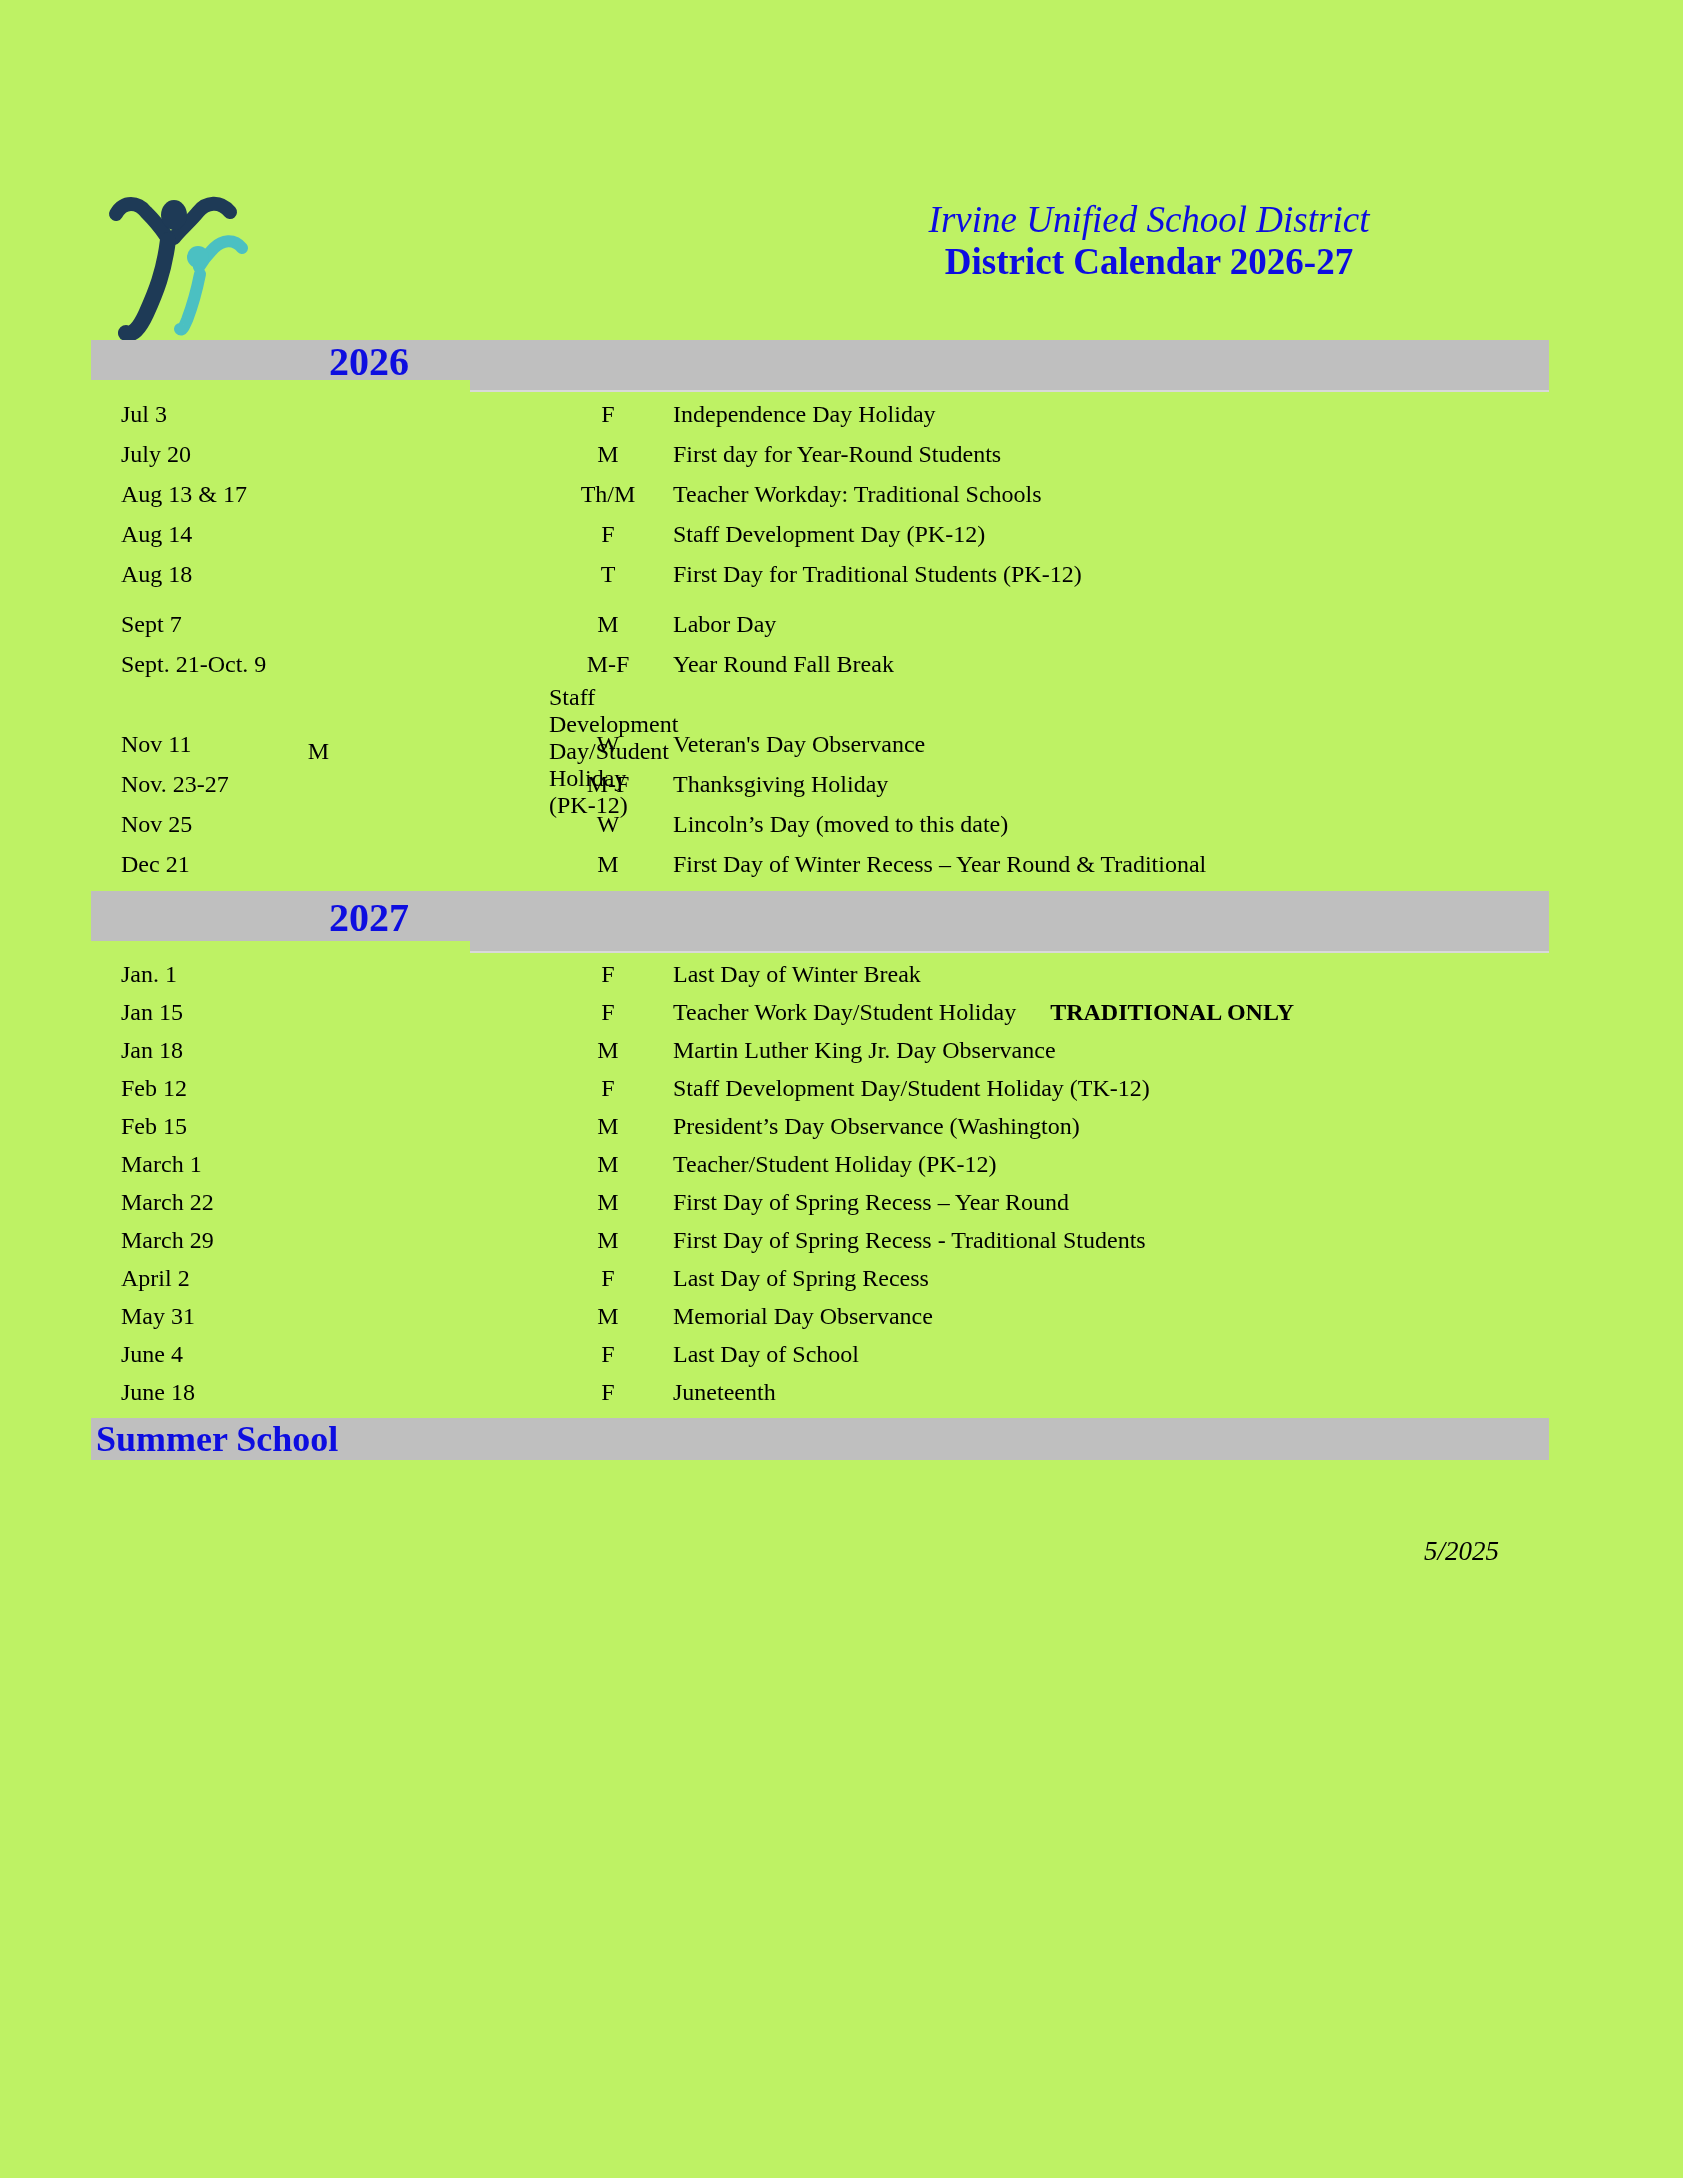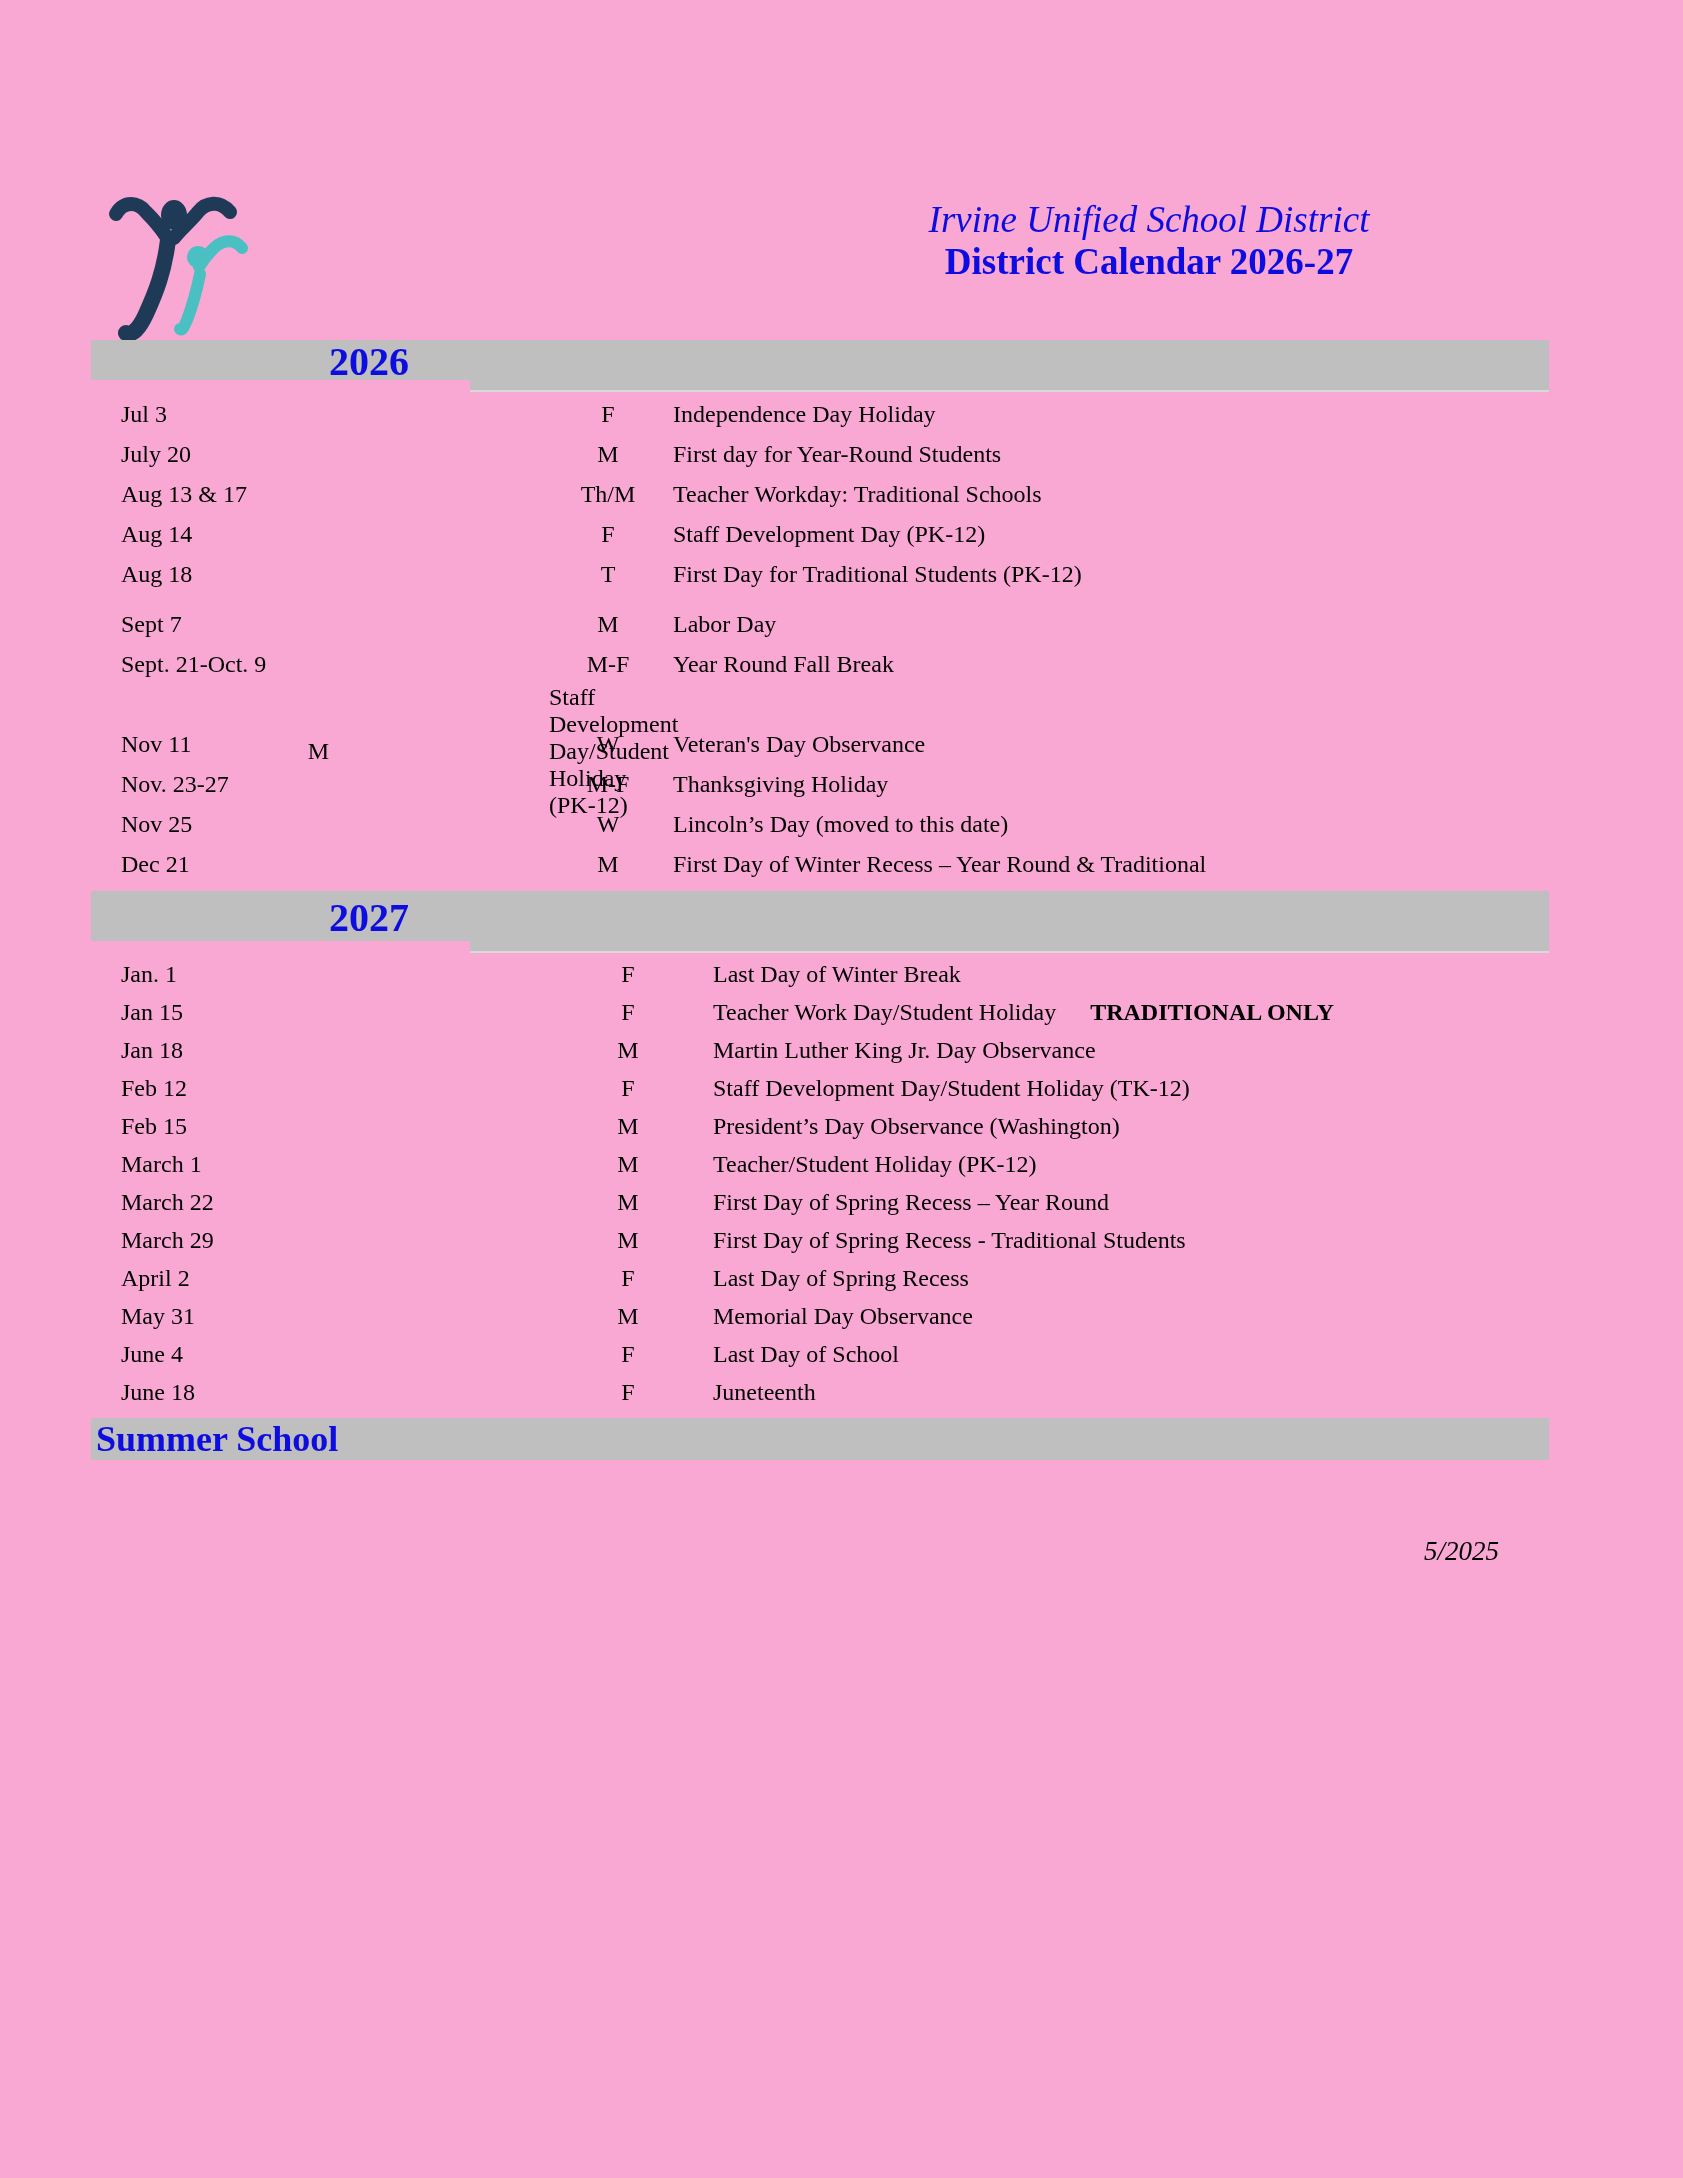--- a/index.html
+++ b/index.html
@@ -1,20 +1,20 @@
 <!DOCTYPE html>
 <html><head>
 <meta charset="utf-8">
 <style>
   * { margin:0; padding:0; box-sizing:border-box; }
   html,body { background:#ffffff; }
   .page {
     position:relative;
     width:1683px; height:2178px;
-    background:#f9a8d4;
+    background:#bef264;
     font-family:"Liberation Serif", serif;
     color:#000000;
     overflow:hidden;
     text-decoration:underline;
   }
 
   
   .logo { position:absolute; left:102px; top:194px; width:150px; height:150px; }
 
   
@@ -61,21 +61,21 @@
   }
 
   .rows { padding-top:14px; }
   .cal-row {
     display:grid;
     grid-template-columns:455px 124px 1fr;
     align-items:center;
     font-size:24px;
   }
   .sec-0 .cal-row { height:40px; }
-  .sec-1 .cal-row { height:38px;gap:20px; }
+  .sec-1 .cal-row { height:38px; }
   
   .sec-0 .cal-row:nth-child(5) { }
   .sec-0 .cal-row:nth-child(6) { margin-top:10px; }
 
   .c-date { padding-left:30px; }
   .c-day  { text-align:center; }
   .c-desc { padding-left:3px; }
   .c-desc b { font-weight:700;margin-left:28px; }
 
   

